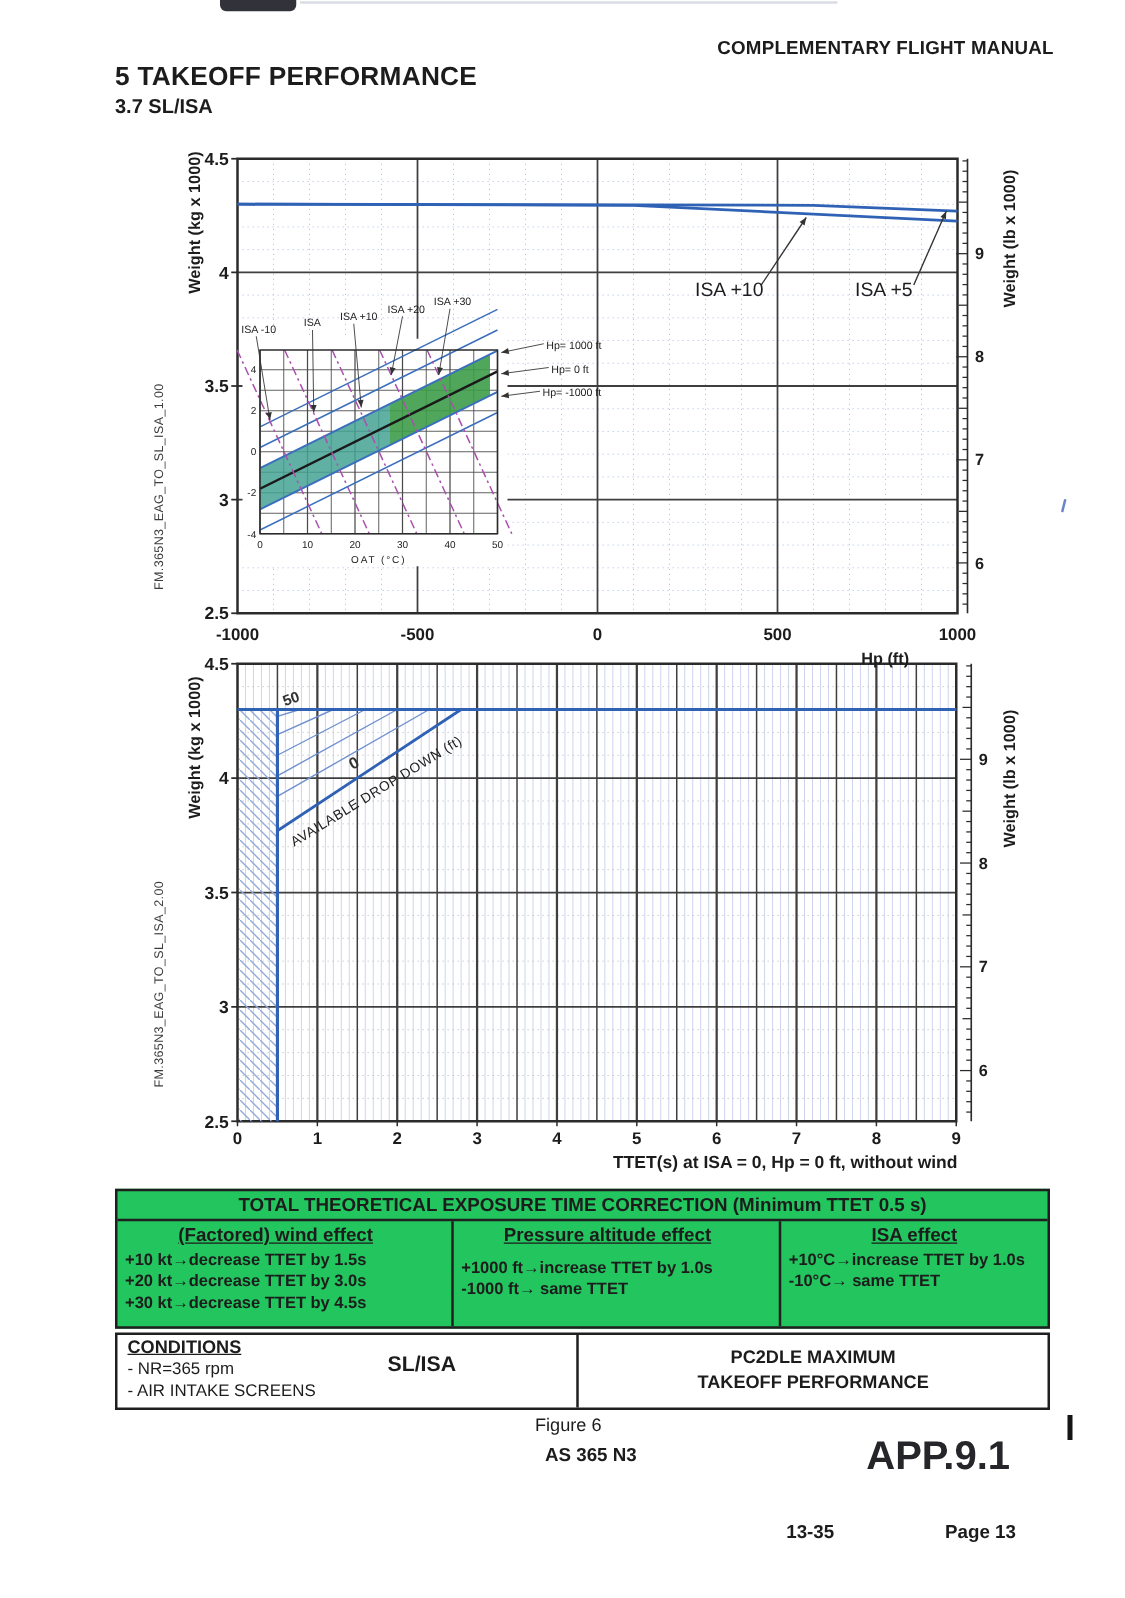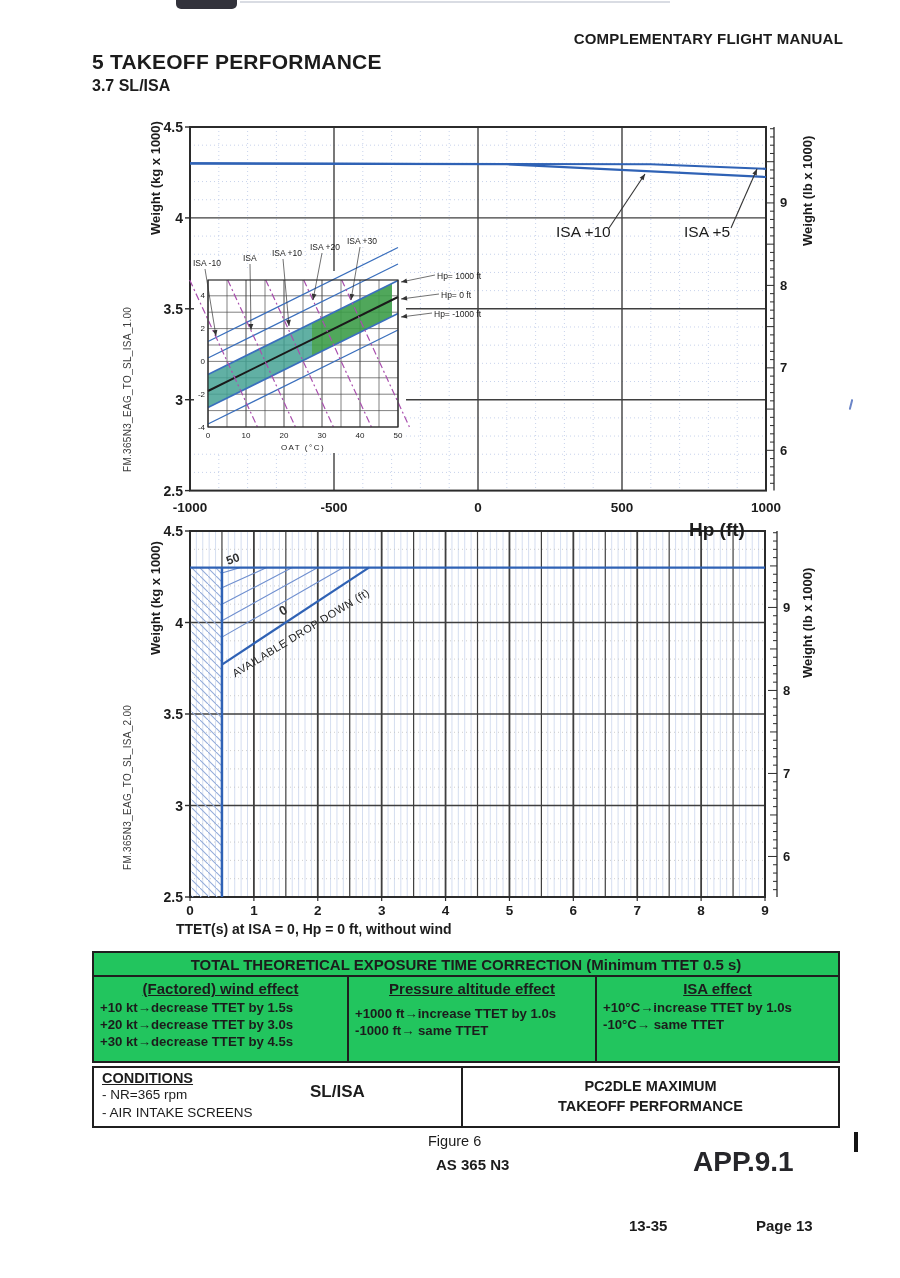--- a/index.html
+++ b/index.html
@@ -6,46 +6,46 @@
   .page{position:relative;width:900px;height:1278px;background:#fff;overflow:hidden;
         font-family:"Liberation Sans","DejaVu Sans",sans-serif;color:#1c1c1c;}
   .hdr{position:absolute;top:30px;right:57px;font-size:15px;font-weight:bold;letter-spacing:.2px;}
   .title{position:absolute;left:92px;top:50px;font-size:21px;font-weight:bold;letter-spacing:.2px;}
   .subtitle{position:absolute;left:92px;top:77px;font-size:16px;font-weight:bold;}
   #charts{position:absolute;left:92px;top:100px;width:748px;height:852px;}
   .vtext{position:absolute;writing-mode:vertical-rl;transform:rotate(180deg);
          display:flex;align-items:center;justify-content:center;
          font-size:13px;font-weight:bold;white-space:nowrap;}
   .sidecode{font-size:10px;font-weight:normal;color:#3c3c3c;letter-spacing:.3px;}
-  .hp-xlabel{position:absolute;left:689px;top:519px;font-size:19px;font-weight:bold;}
-  .ttet-xlabel{position:absolute;left:176px;top:921px;width:576px;text-align:left;
+  .hp-xlabel{position:absolute;left:689px;top:519px;font-size:13px;font-weight:bold;}
+  .ttet-xlabel{position:absolute;left:190px;top:921px;width:576px;text-align:right;
                font-size:14px;font-weight:bold;}
   .ct{position:absolute;left:92px;top:951px;width:748px;box-sizing:border-box;
       border:2px solid #1f1f1f;background:#22c55e;}
   .ct-title{text-align:center;font-weight:bold;font-size:15px;padding:3px 0 2px;
             border-bottom:2px solid #1f1f1f;}
   .ct-cols{display:flex;}
   .ct-col{box-sizing:border-box;padding:3px 6px 11px;}
-  .ct-col+.ct-col{border-left:2px solid #1f1f1f;}
+  .ct-col+.ct-col{border-left:2px solid #1f1f1f;margin-left:14px;}
   .c1{width:253px;} .c2{width:248px;} .c3{flex:1;}
   .ct-head{text-align:center;font-weight:bold;font-size:15px;text-decoration:underline;margin-bottom:2px;}
   .ct-line{font-weight:bold;font-size:13.2px;line-height:1.3;}
   .c2 .ct-line.sp{margin-top:8px;}
   .cond{position:absolute;left:92px;top:1066px;width:748px;height:62px;box-sizing:border-box;
         border:2px solid #1f1f1f;display:flex;background:#fff;}
   .cond-left{width:369px;box-sizing:border-box;border-right:2px solid #1f1f1f;
              position:relative;padding:2px 8px;}
   .cond-head{font-weight:bold;font-size:14.5px;text-decoration:underline;}
   .cond-line{font-size:13.5px;line-height:1.3;}
   .cond-center{position:absolute;left:216px;top:14px;font-size:17px;font-weight:bold;}
   .cond-right{flex:1;display:flex;flex-direction:column;align-items:center;justify-content:center;
               font-weight:bold;font-size:14.5px;line-height:1.35;text-align:center;}
   .fig-caption{position:absolute;left:428px;top:1133px;font-size:14.5px;}
   .aircraft{position:absolute;left:436px;top:1156px;font-size:15px;font-weight:bold;}
-  .app-code{position:absolute;left:693px;top:1146px;font-size:28px;font-weight:bold;color:#26262a;}
+  .app-code{position:absolute;left:693px;top:1146px;font-size:32px;font-weight:bold;color:#26262a;}
   .sec-page{position:absolute;left:629px;top:1217px;font-size:15px;font-weight:bold;}
   .page-num{position:absolute;left:756px;top:1217px;font-size:15px;font-weight:bold;}
   .change-bar{position:absolute;left:854px;top:1132px;width:4px;height:20px;background:#141414;}
   .blue-mark{position:absolute;left:850px;top:399px;width:2px;height:11px;background:#6b85c8;
              transform:rotate(14deg);border-radius:1px;}
   .top-artifact{position:absolute;left:176px;top:0;width:61px;height:9px;background:#21212a;
                 border-radius:0 0 5px 5px;opacity:.92;}
   .top-streak{position:absolute;left:240px;top:1px;width:430px;height:2px;background:#aab1c2;opacity:.45;}
 </style>
 </head>

